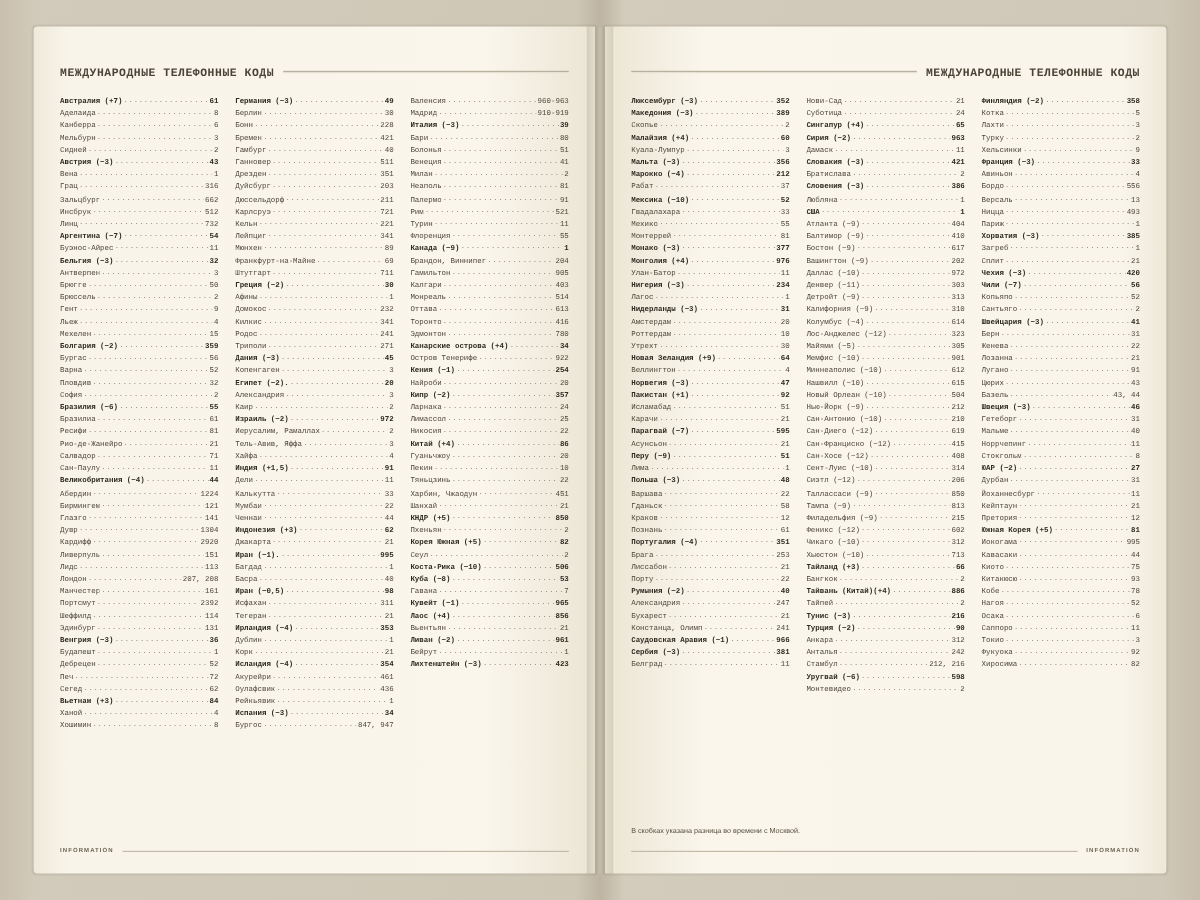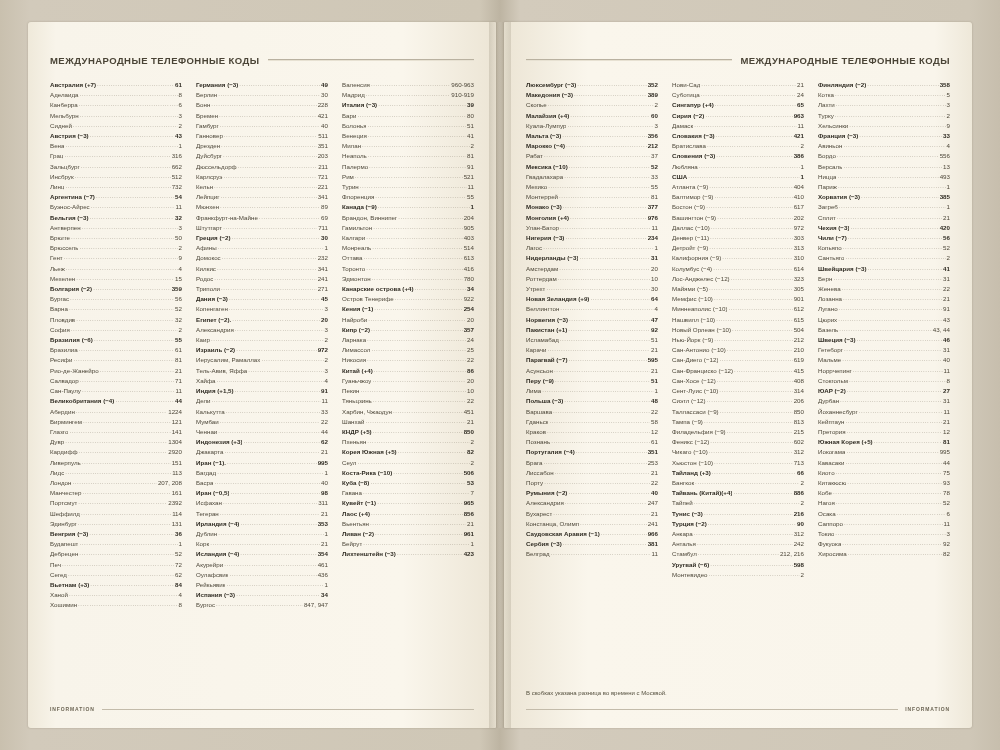--- a/index.html
+++ b/index.html
@@ -38,20 +38,21 @@
     left: 504px;
     width: 468px;
     background: linear-gradient(90deg, #ece5d5 0%, #faf6ec 18%, #f9f5eb 92%, #eee8d9 100%);
     border-radius: 1px 3px 3px 1px;
     box-shadow: 0 0 2px rgba(90,80,60,.35);
   }
   .pg-inner {
     position: absolute;
     left: 0; right: 0; top: 0; bottom: 0;
     padding: 30px 22px 16px 22px;
+    font-family: Liberation Mono, monospace;
   }
 
   
   .hdr {
     display: flex;
     align-items: center;
     gap: 8px;
     height: 16px;
   }
   .hdr .title {

